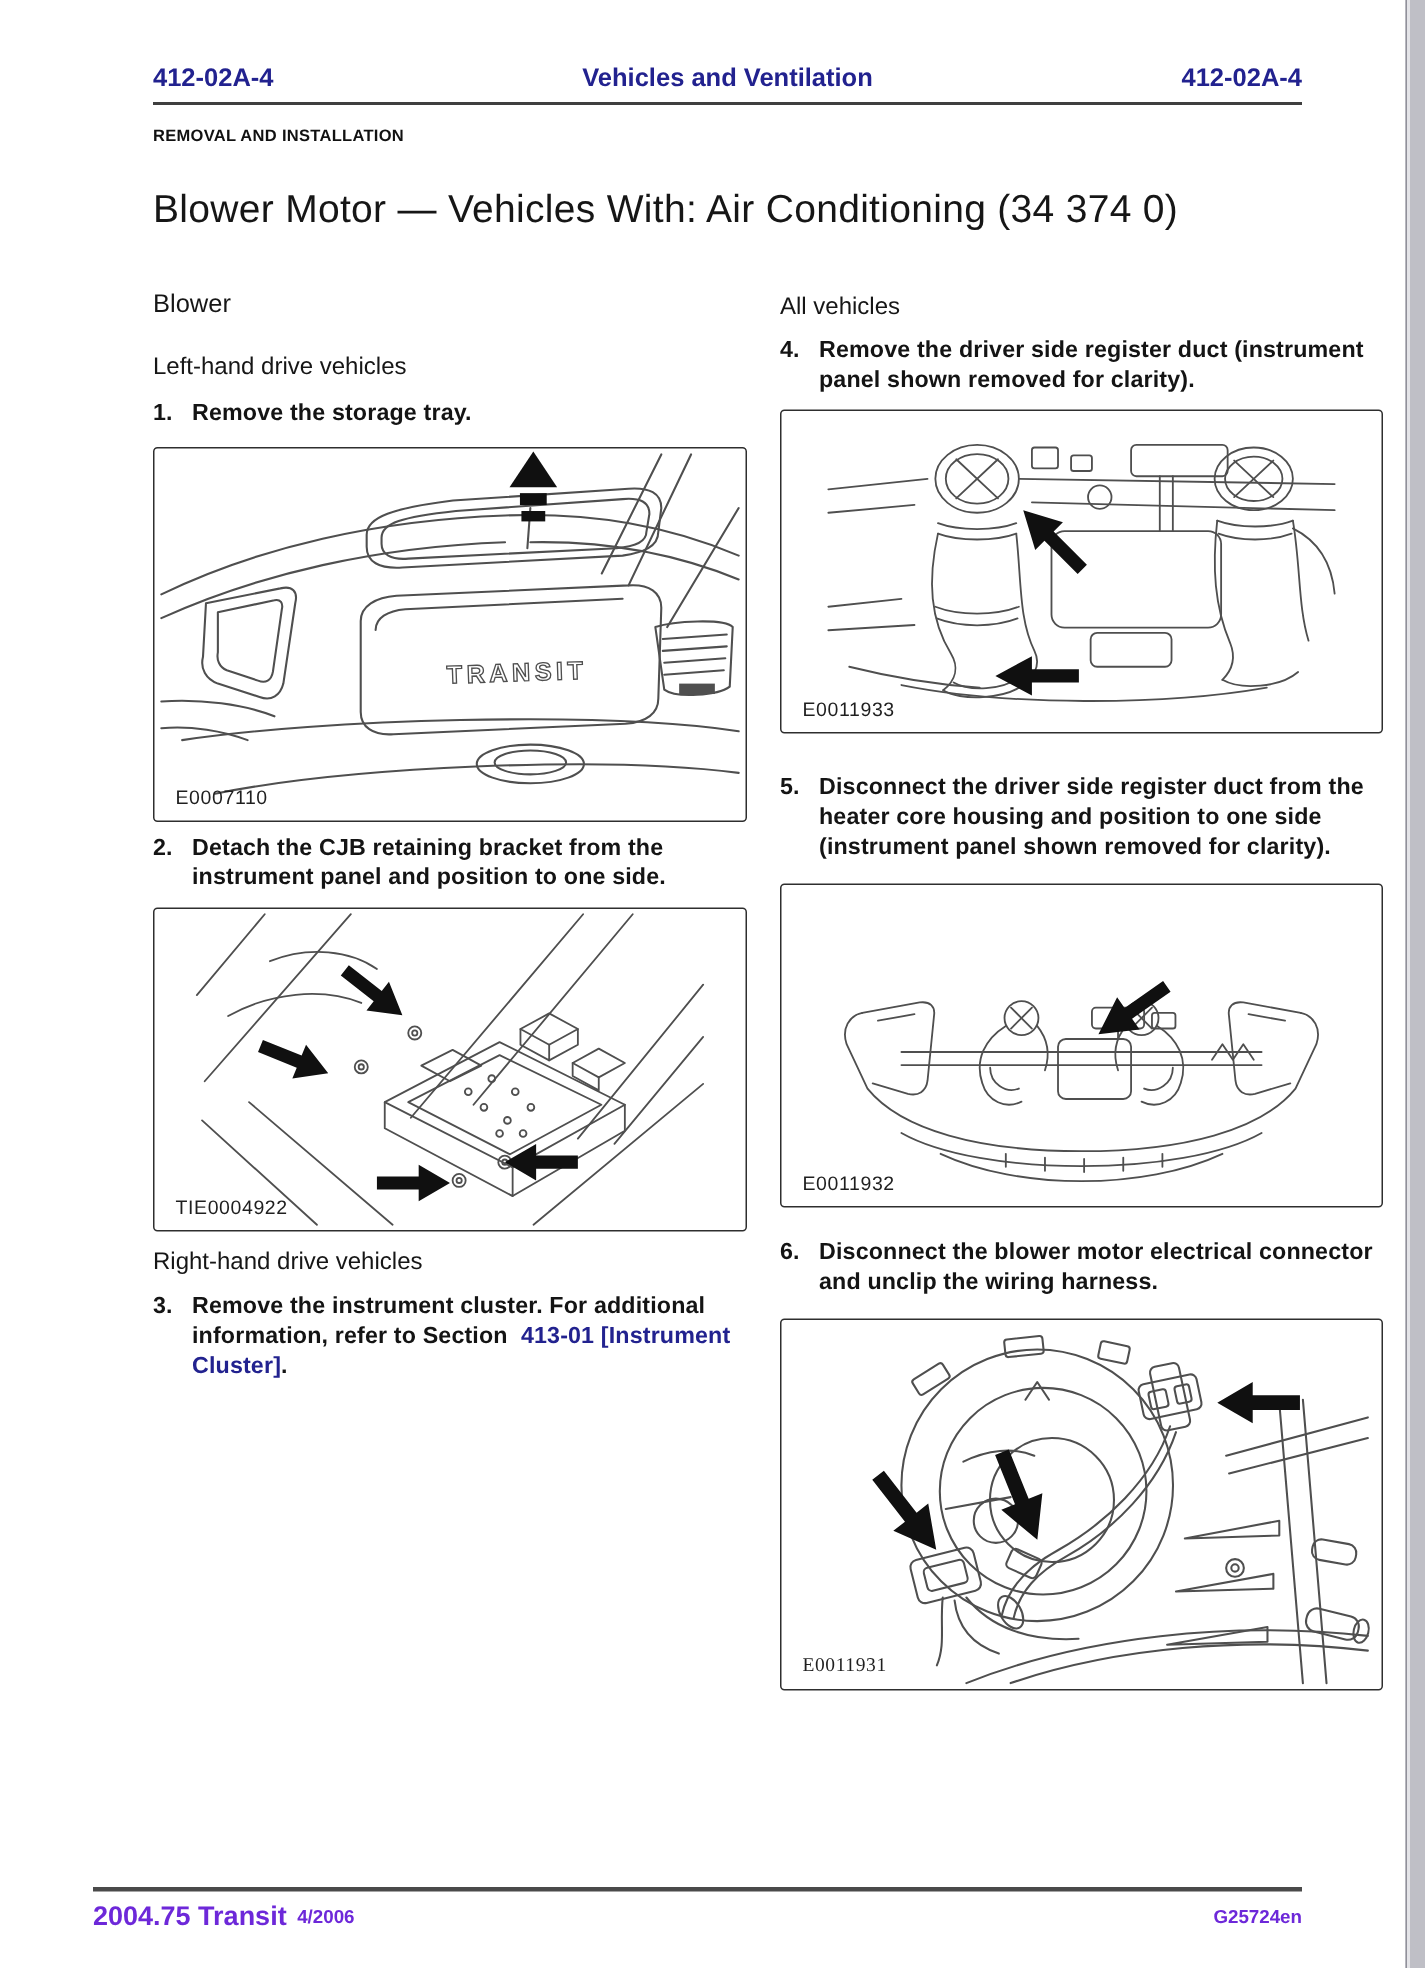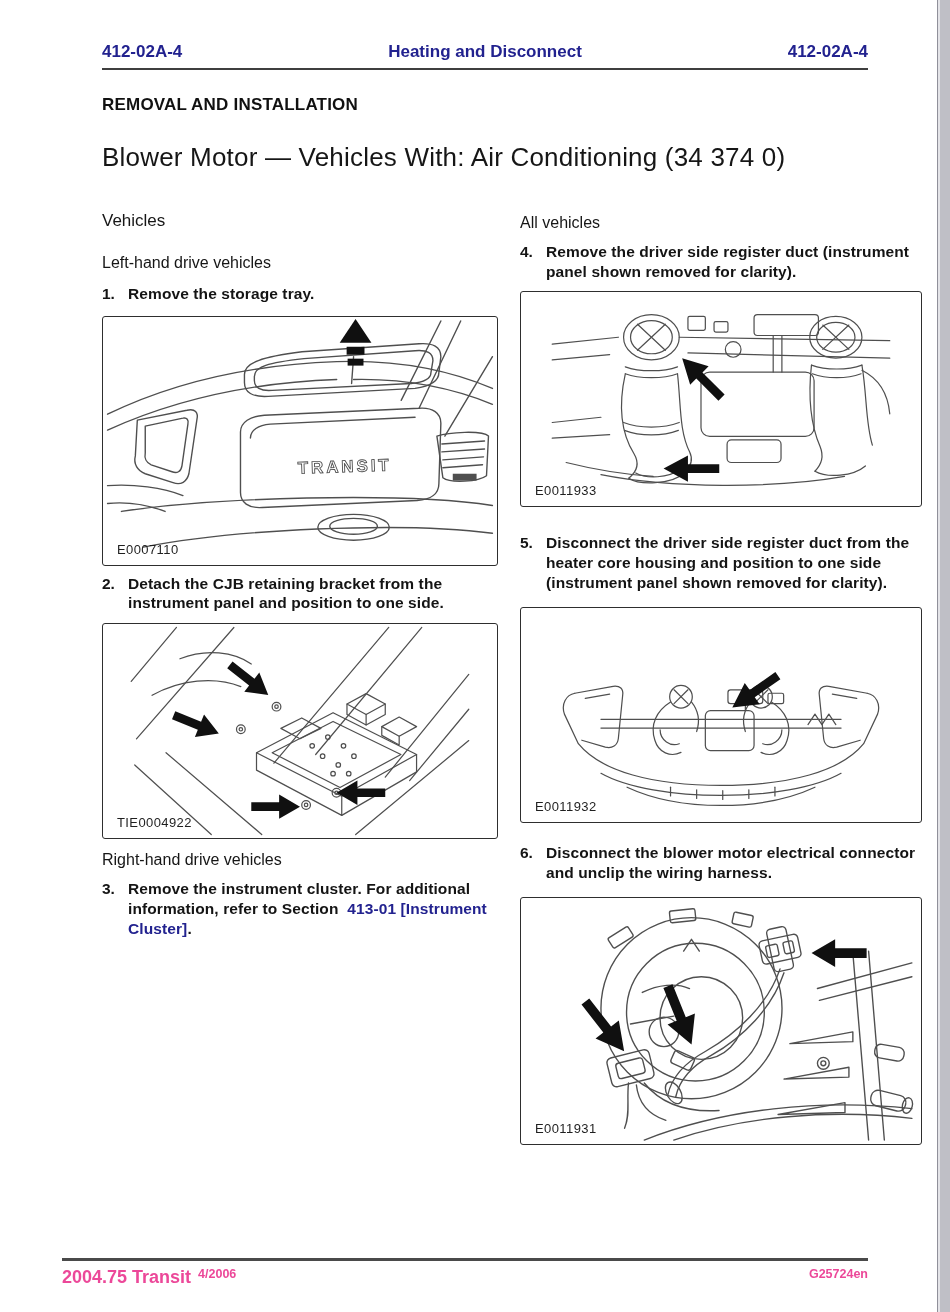--- a/index.html
+++ b/index.html
@@ -13,75 +13,75 @@
   .scroll-strip {
     position:absolute; top:0; right:0; bottom:0; width:13px;
     background:#bfbfc6; border-left:1px solid #90909a;
     box-shadow:inset 2px 0 0 #e4e4e8;
   }
   .content { padding:42px 82px 0 62px; }
   
   .hdr { display:flex; align-items:baseline; font-weight:bold; font-size:17px; color:#22228f; }
   .hdr .c { flex:1; text-align:center; }
   .rule1 { border-top:2px solid #3f3f3f; margin-top:6px; }
-  .section-heading { font-size:17px; font-weight:bold; color:#111; margin-top:25px; letter-spacing:0.2px; }
+  .section-heading { font-size:11px; font-weight:bold; color:#111; margin-top:15px; letter-spacing:0.2px; }
   .page-title { font-size:26px; font-weight:400; color:#161616; margin-top:27px; letter-spacing:0.2px; }
   
   .cols { display:flex; gap:22px; margin-top:38px; }
   .col-l { width:396px; flex:0 0 396px; }
   .col-r { width:402px; flex:0 0 402px; }
   .h-removal { font-size:17px; color:#161616; }
   .subhead { font-size:16px; color:#161616; line-height:1.3; }
   .step { display:grid; grid-template-columns:26px 1fr; font-weight:bold; font-size:15.5px; line-height:1.28; color:#141414; }
   .step .t { letter-spacing:0.1px; }
   .xref { color:#22228f; font-weight:bold; text-decoration:none; cursor:pointer; }
   
   .fig { position:relative; border:1.6px solid #2e2e2e; border-radius:3px; background:#fff; width:100%; }
   .fig svg { display:block; width:100%; height:100%; }
   .fig-label { position:absolute; left:14px; bottom:8px; font-size:13px; color:#1f1f1f; letter-spacing:0.4px; }
   .ln { stroke:#4f4f4f; stroke-width:1.4; fill:none; stroke-linecap:round; stroke-linejoin:round; }
   .arrow { fill:#101010; stroke:none; }
   
   .mt8{margin-top:8px;} .mt10{margin-top:10px;} .mt12{margin-top:12px;} .mt14{margin-top:14px;}
   .mt15{margin-top:2px;} .mt18{margin-top:18px;} .mt20{margin-top:20px;} .mt22{margin-top:22px;}
   .mt24{margin-top:11px;} .mt26{margin-top:26px;}
-  .h250{height:250px;} .h246{height:216px;} .h248{height:248px;}
+  .h250{height:250px;} .h246{height:216px;} .h248{height:248px;font-family:Liberation Serif, serif;}
   
   .footer { position:absolute; left:62px; right:82px; bottom:24px; }
   .rule2 { border-top:3px solid #4a4a4a; }
-  .footer-row { display:flex; align-items:flex-start; margin-top:6px; color:#ec4899; font-weight:bold; }
+  .footer-row { display:flex; align-items:center; margin-top:6px; color:#6d28d9; font-weight:bold; }
   .footer-model { font-size:18px; }
   .footer-edition { font-size:12.5px; margin-left:7px; }
   .footer-spacer { flex:1; }
   .footer-doc { font-size:12.5px;margin-left:28px; }
   .svgtxt { font-family:"Liberation Sans", sans-serif; font-size:17px; font-weight:bold; letter-spacing:3px; fill:none; stroke:#4f4f4f; stroke-width:0.9px; }
 </style>
 </head>
 <body>
 
 <div class="page">
 
   <div class="content">
 
     <div class="hdr">
       <span>412-02A-4</span>
-      <span class="c">Heating and Disconnect</span>
+      <span class="c">Vehicles and Ventilation</span>
       <span>412-02A-4</span>
     </div>
     <div class="rule1"></div>
 
     <div class="section-heading">REMOVAL AND INSTALLATION</div>
 
     <h1 class="page-title">Blower Motor — Vehicles With: Air Conditioning (34 374 0)</h1>
 
     <div class="cols">
 
       <div class="col-l">
 
-        <div class="h-removal">Vehicles</div>
+        <div class="h-removal">Blower</div>
 
         <div class="subhead mt22">Left-hand drive vehicles</div>
 
         <div class="step mt10">
           <span>1.</span>
           <span class="t">Remove the storage tray.</span>
         </div>
 
         <div class="fig h250 mt12">
           <svg viewBox="0 0 396 250">

